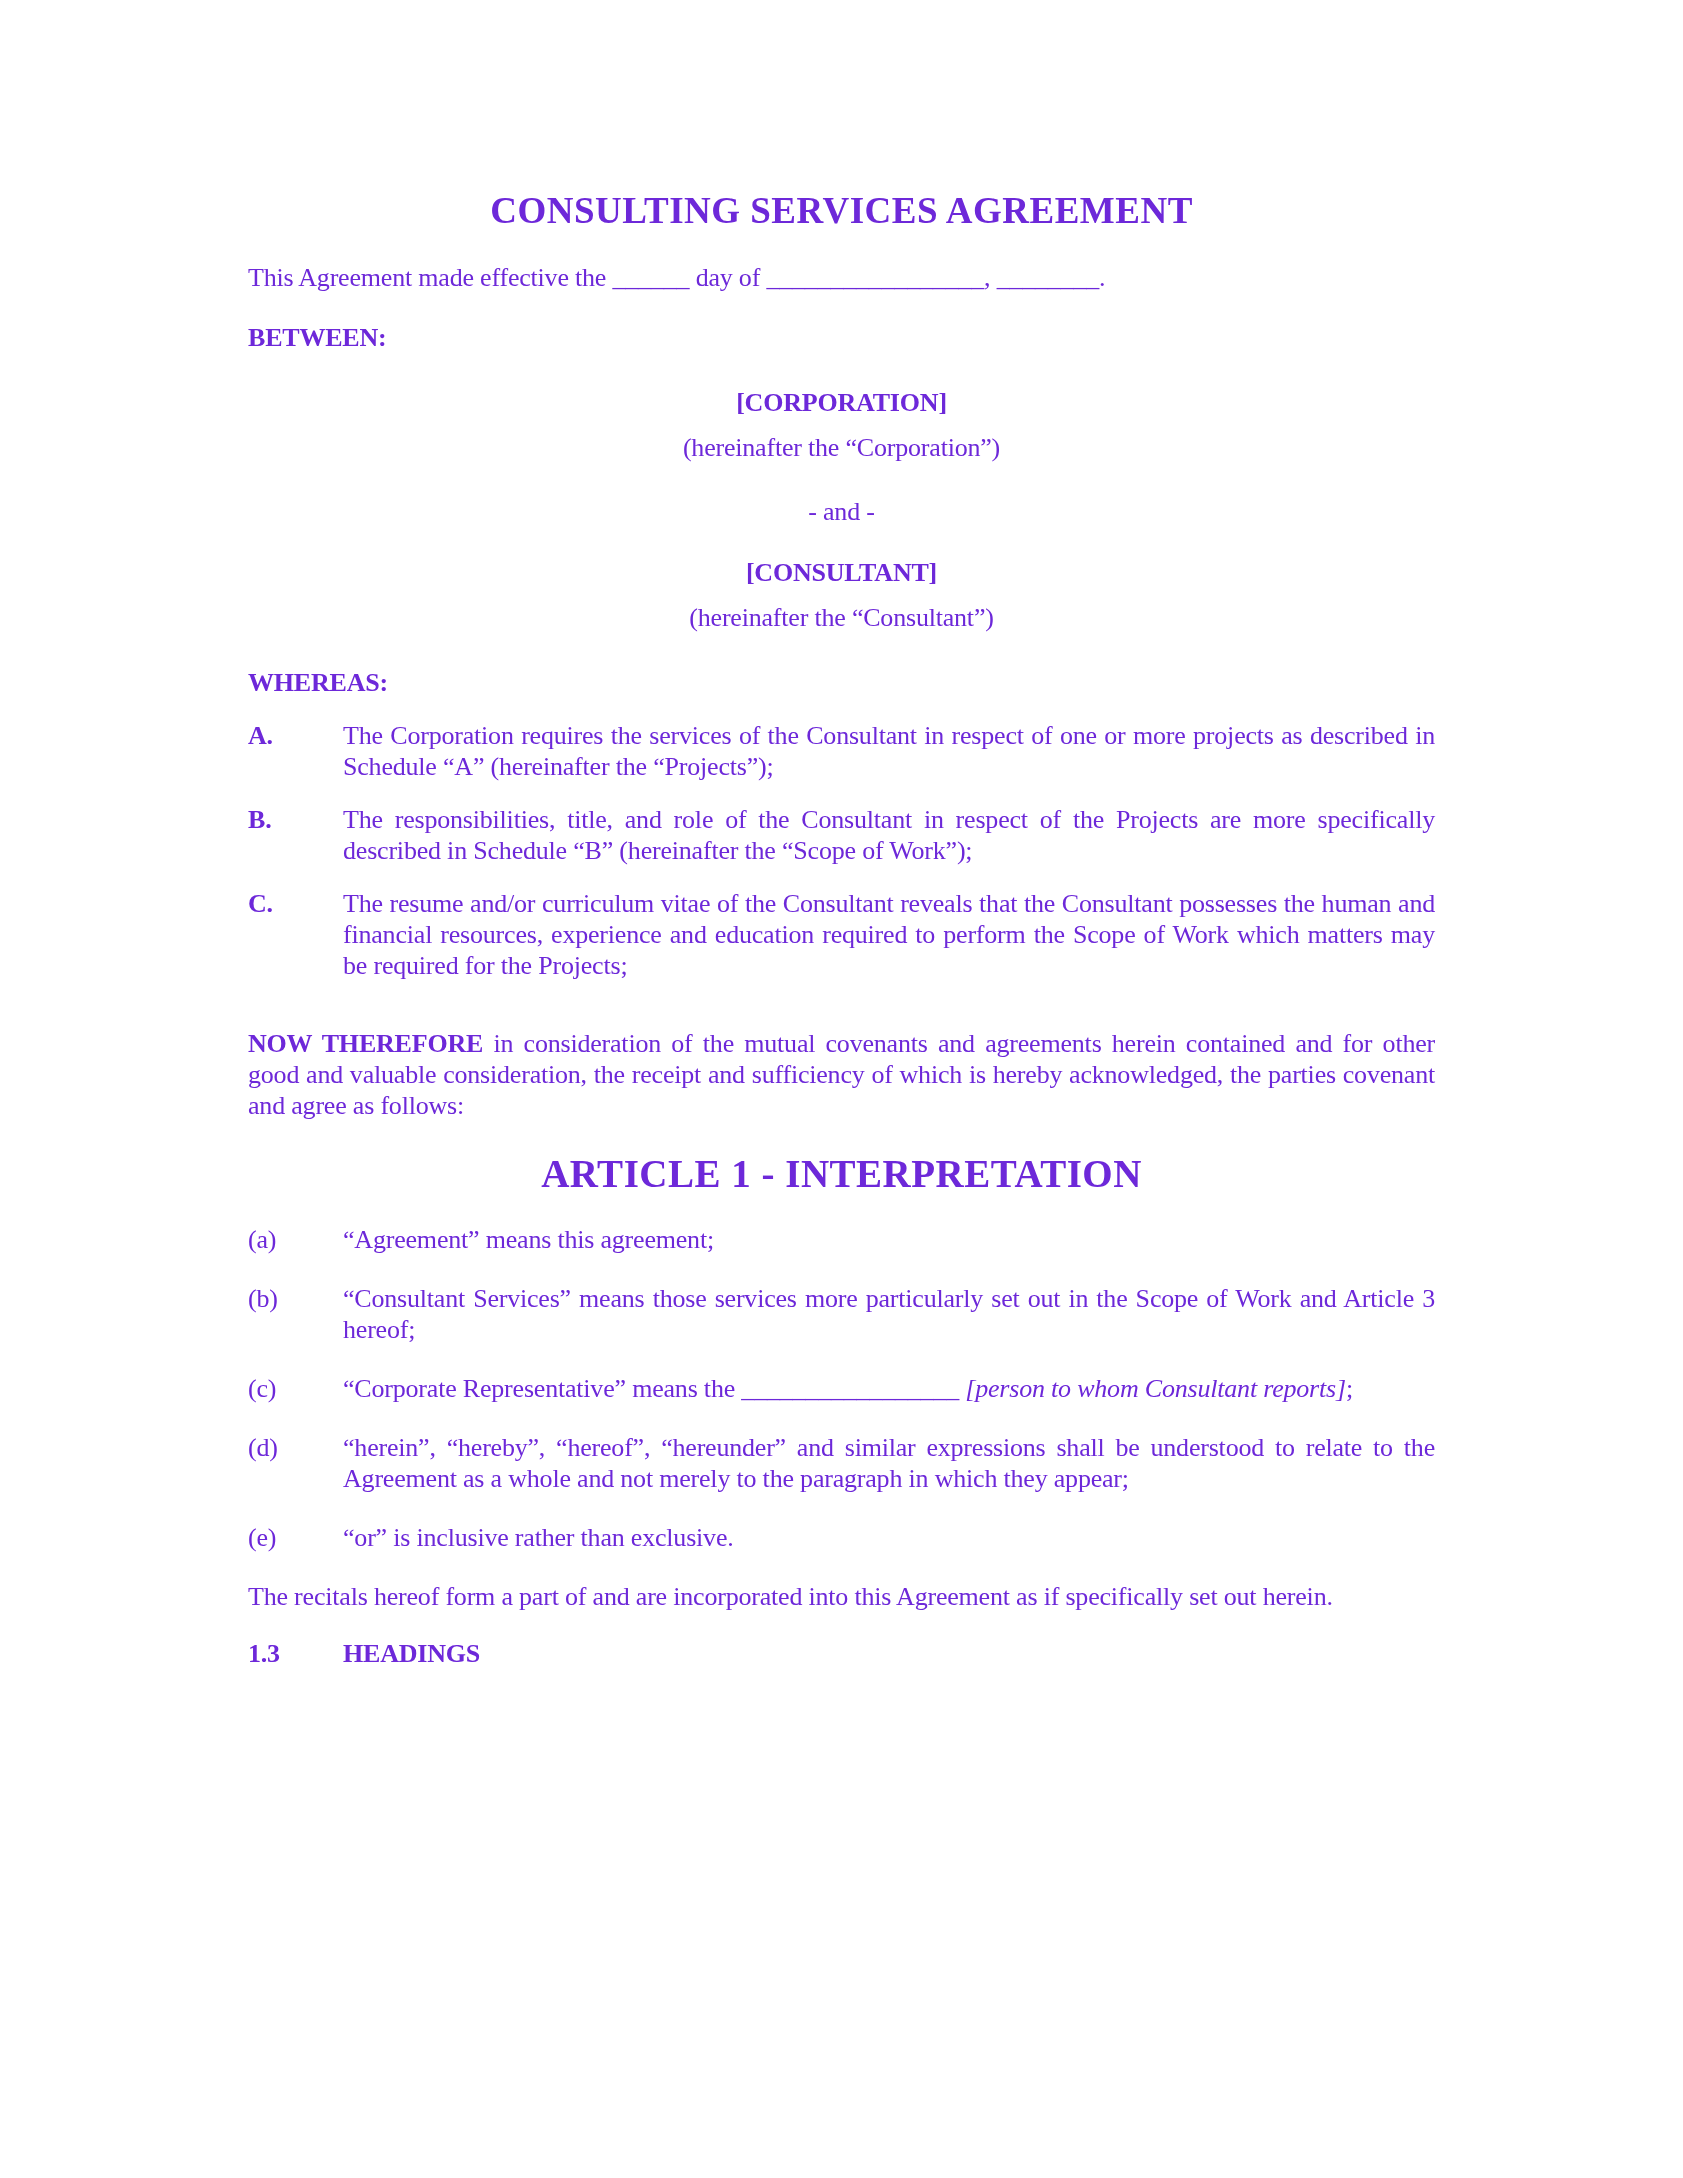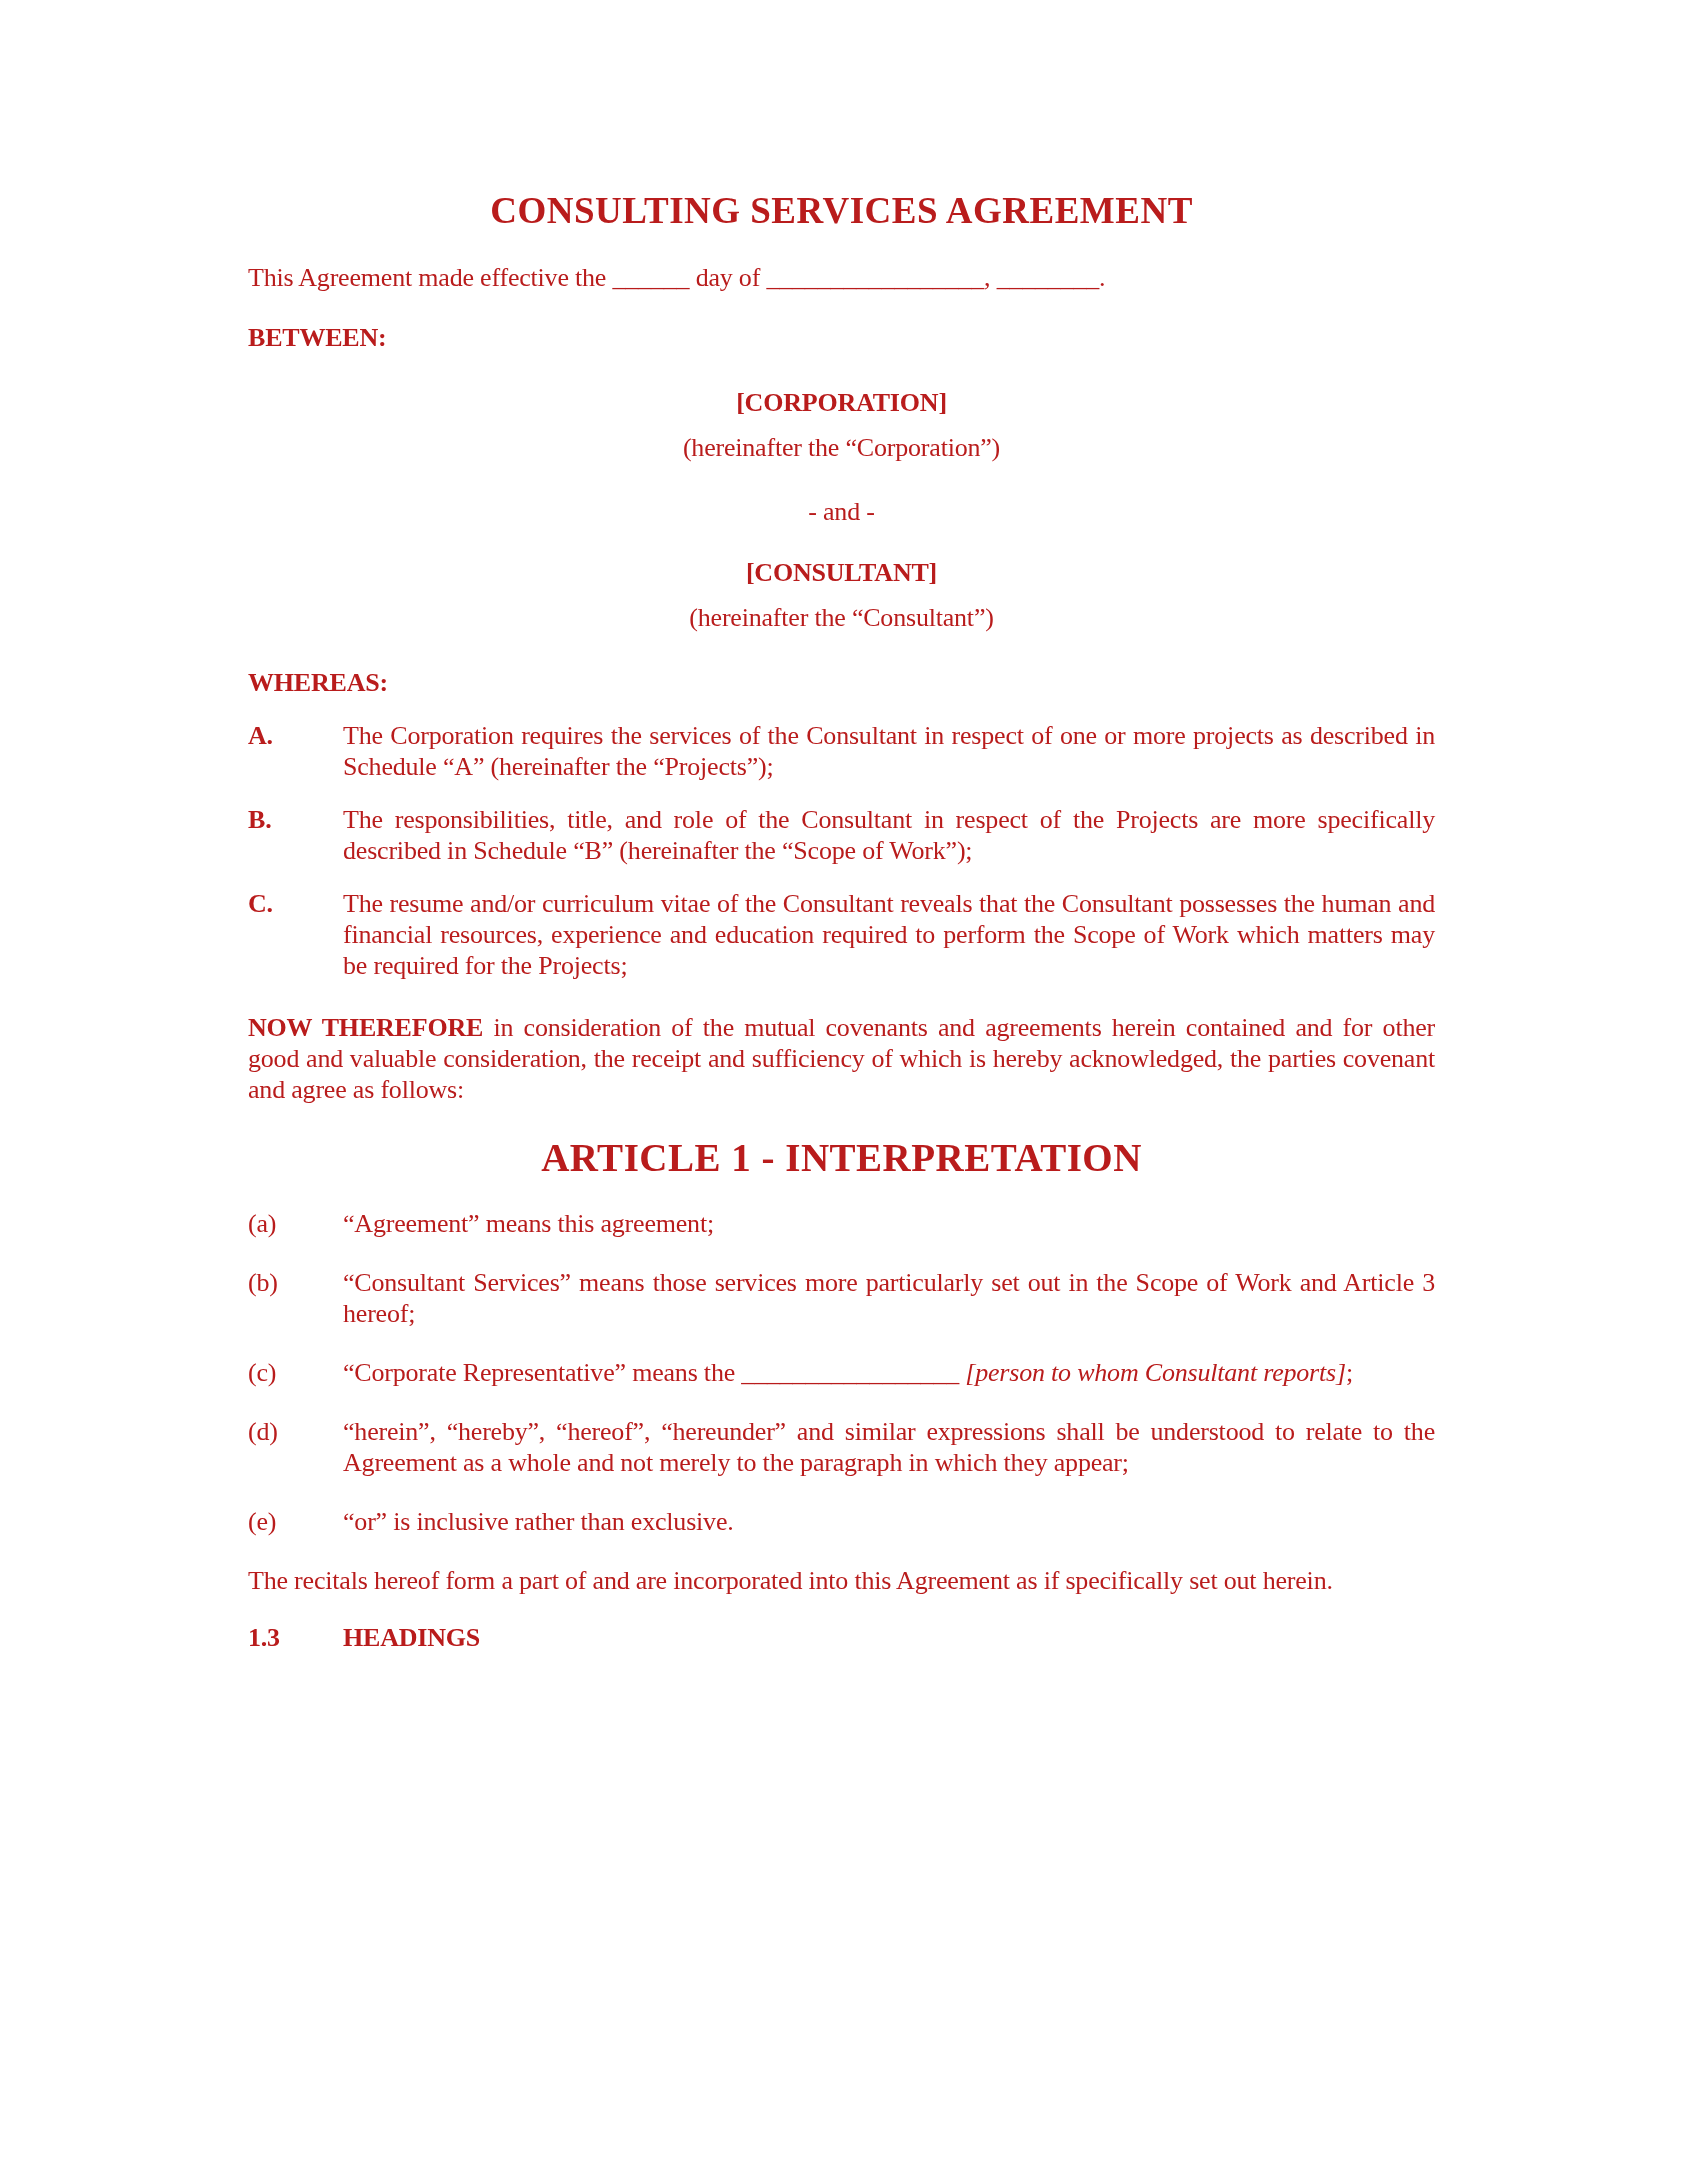--- a/index.html
+++ b/index.html
@@ -3,21 +3,21 @@
 <meta charset="utf-8">
 <style>
   * { box-sizing: border-box; }
   html, body { margin: 0; padding: 0; background: #ffffff; }
 
   .page {
     position: relative;
     width: 1683px;
     height: 2178px;
     background: #ffffff;
-    color: #b91c1c;
+    color: #6d28d9;
     font-family: "Liberation Serif", "DejaVu Serif", serif;
     font-size: 26px;
     line-height: 31px;
     letter-spacing: -0.2px;
     overflow: hidden;
   }
 
   .content { padding: 188px 248px 0 248px; }
 
   .doc-title {
@@ -39,21 +39,21 @@
   .party-alias { margin: 14px; text-align: center; }
   .and-sep { margin: 33px 0 0; text-align: center; }
 
   .hang { display: flex; margin: 22px 0 0; }
   .hang .lbl { flex: 0 0 95px; }
   .hang .lbl.bold { font-weight: 700; }
   .hang .txt { flex: 1 1 auto; text-align: justify; }
 
   .def { margin-top: 28px; }
 
-  .para { margin: 31px 0 0; text-align: justify; }
+  .para { margin: 47px 0 0; text-align: justify; }
 
   .article-heading {
     margin: 31px 0 0;
     text-align: center;
     font-weight: 700;
     font-size: 39px;
     line-height: 44px;
     letter-spacing: 0.5px;
   }
 

